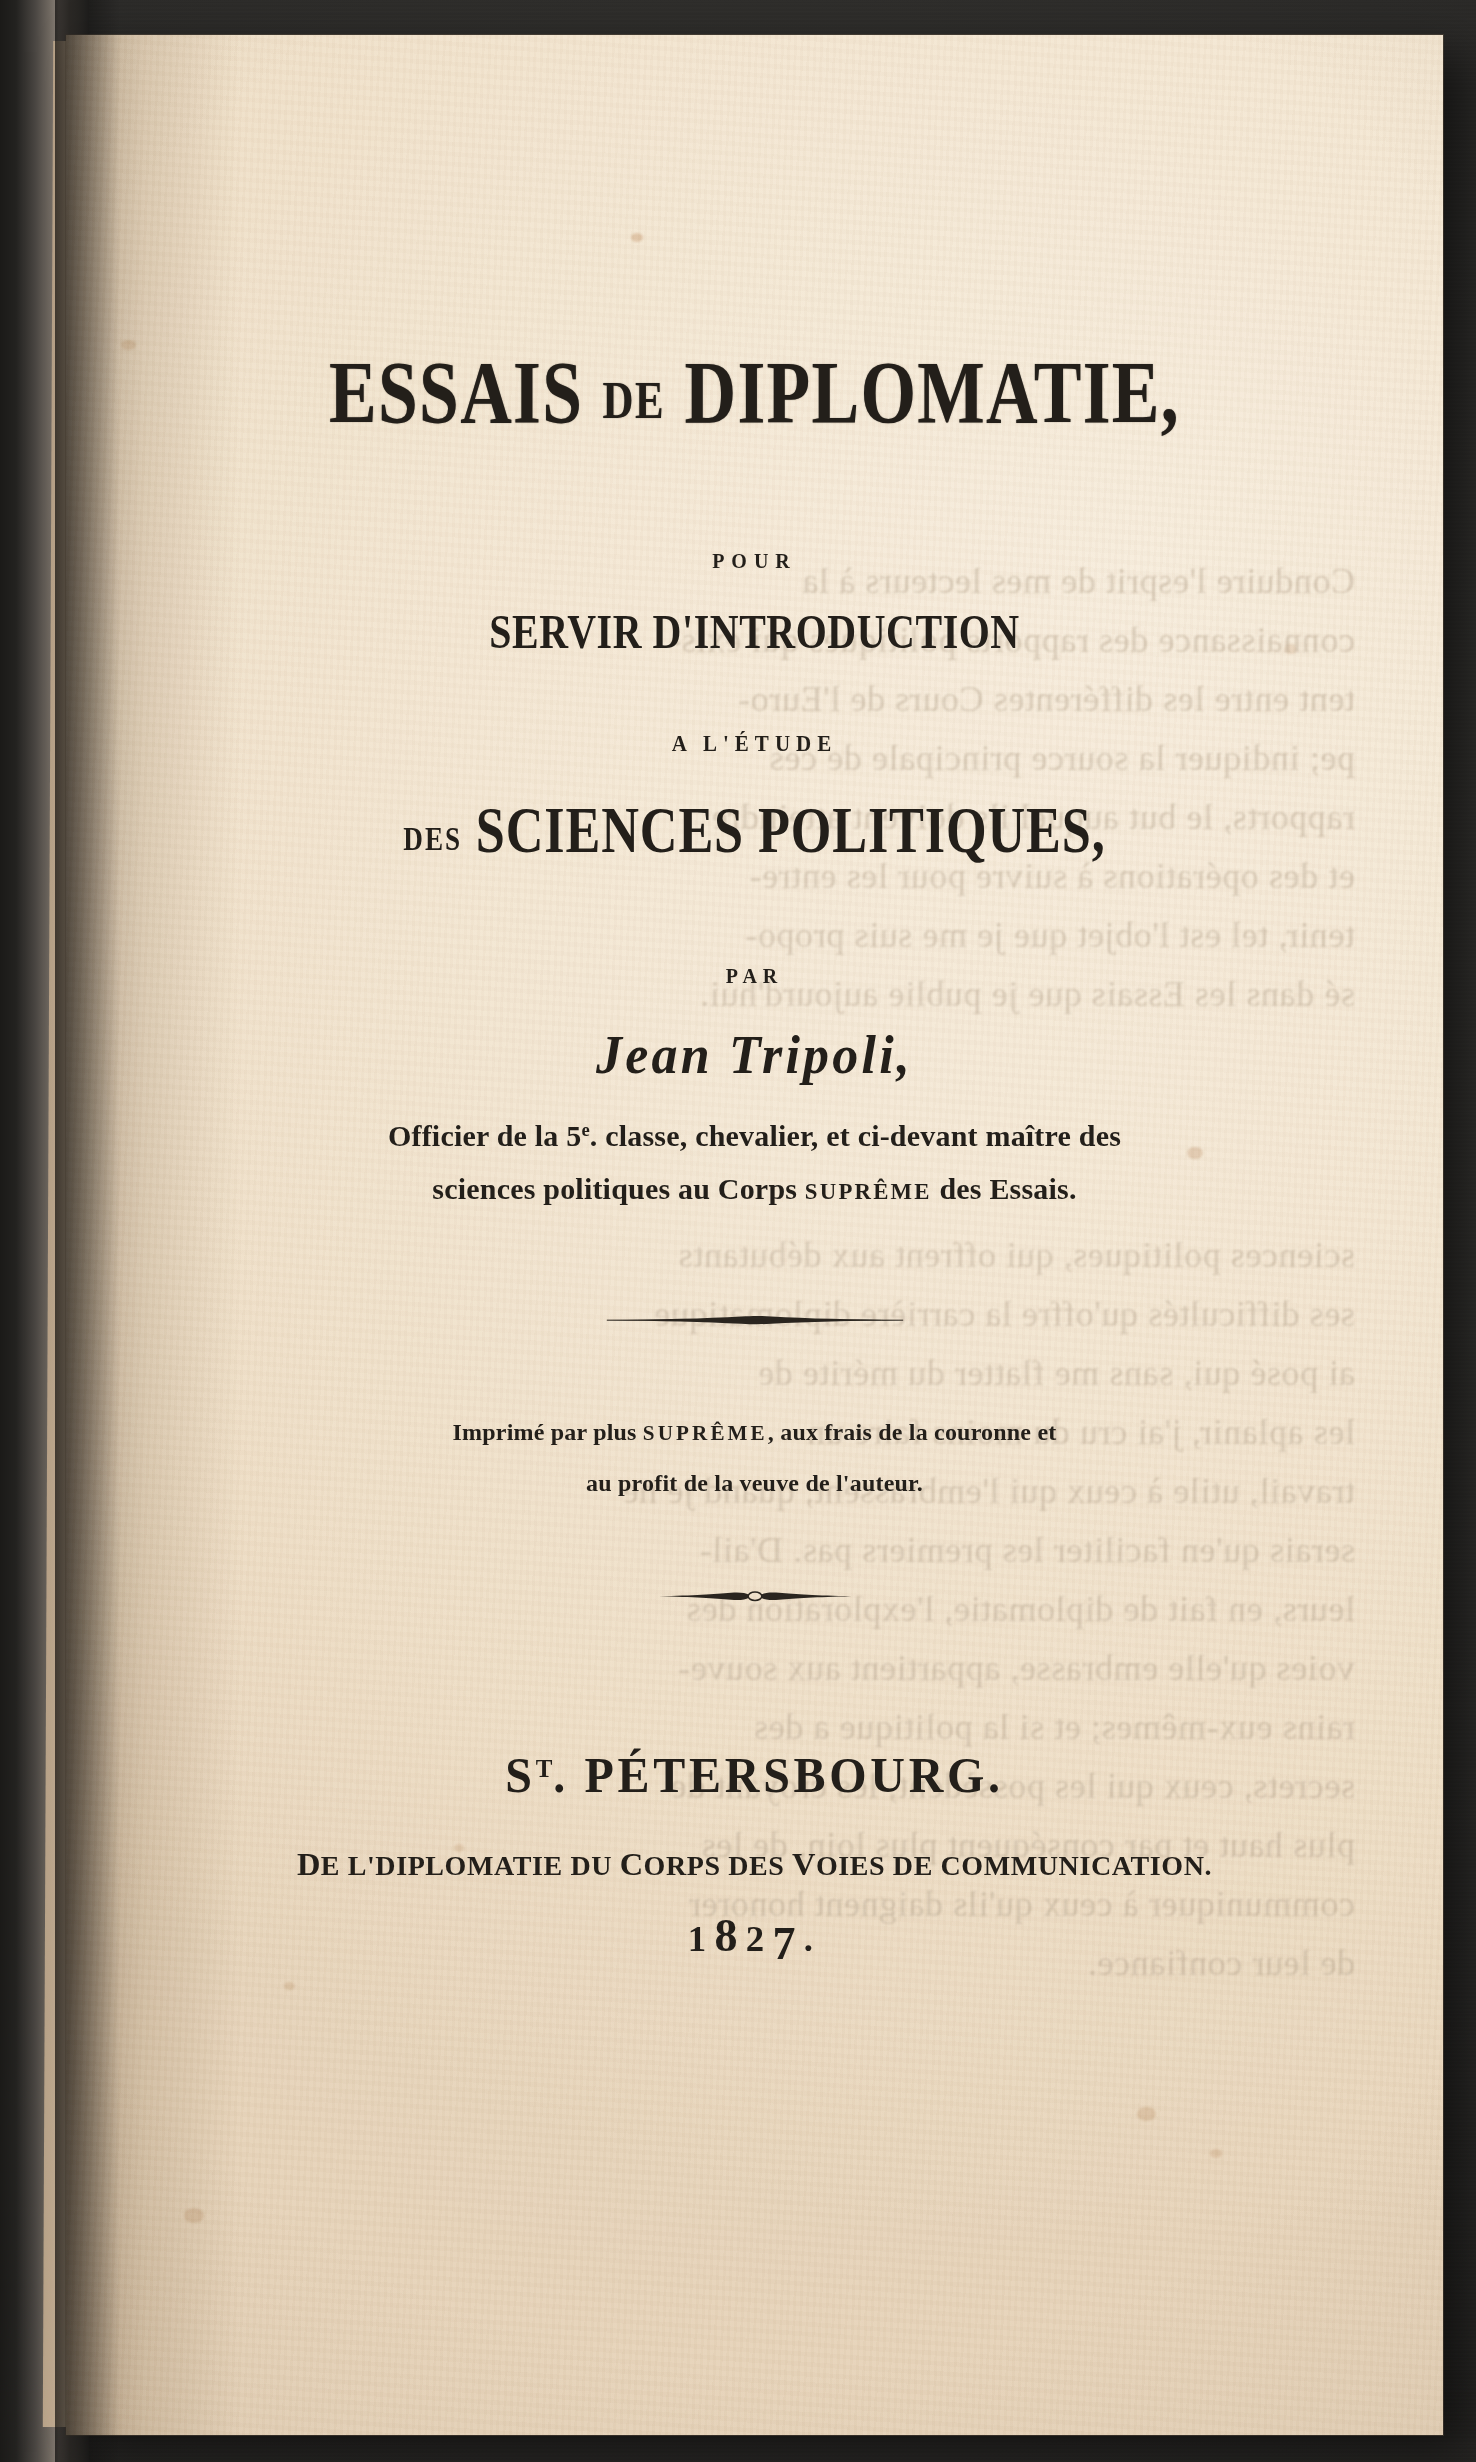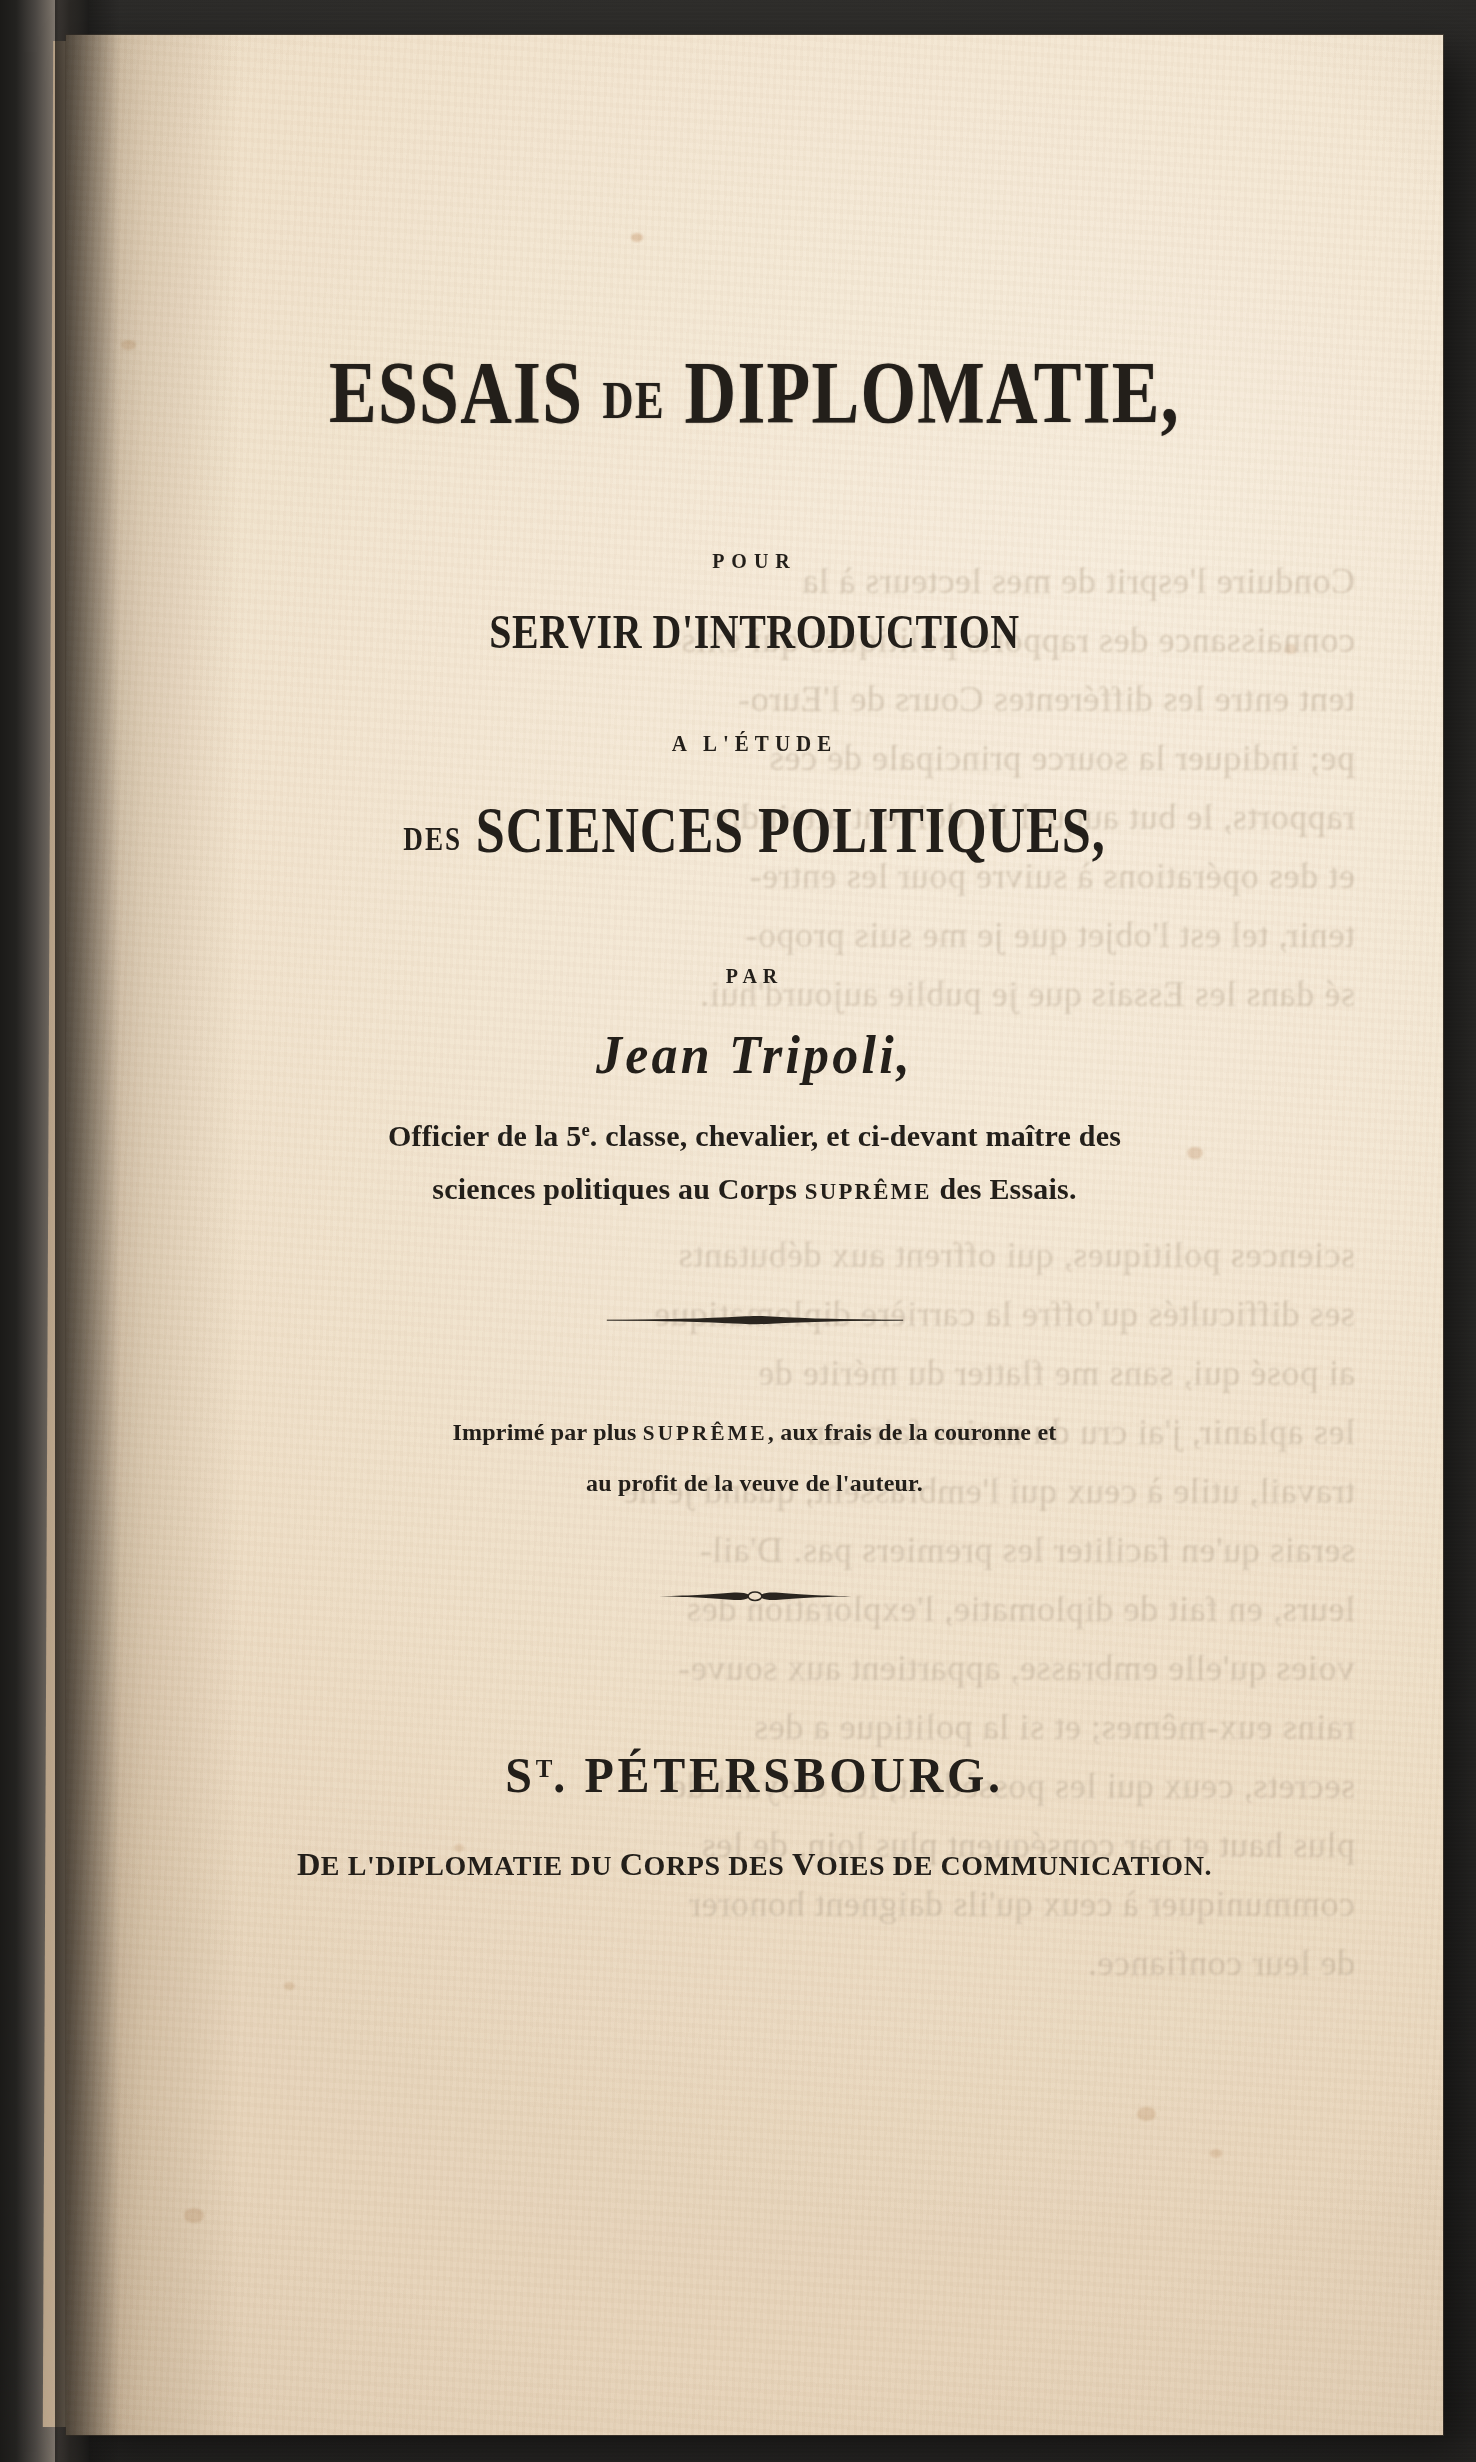--- a/index.html
+++ b/index.html
@@ -291,18 +291,21 @@
     </div>
 
     <div class="t-city ink">
       <span>S</span><span class="sup">T</span><span>. PÉTERSBOURG.</span>
     </div>
 
     <div class="t-printer ink">
       <span class="cap">D</span><span class="sc">E</span><span class="sc"> L'</span><span class="sc">DIPLOMATIE</span><span class="sc"> DU </span><span class="cap">C</span><span class="sc">ORPS</span><span class="sc"> DES </span><span class="cap">V</span><span class="sc">OIES</span><span class="sc"> DE </span><span class="sc">COMMUNICATION.</span>
     </div>
 
+    <div class="t-year ink">
+      <span class="d1">1</span><span class="d8">8</span><span class="d2">2</span><span class="d7">7</span><span class="d1">.</span>
+    </div>
 
   </div>
 </div>
 
 <div class="binding-shadow"></div>
 
 
 </body></html>

